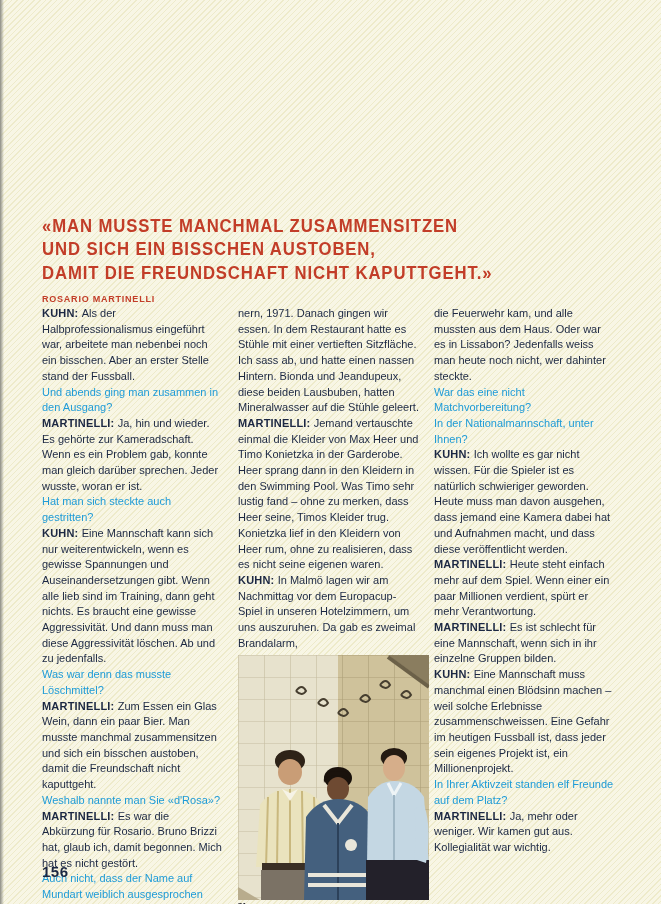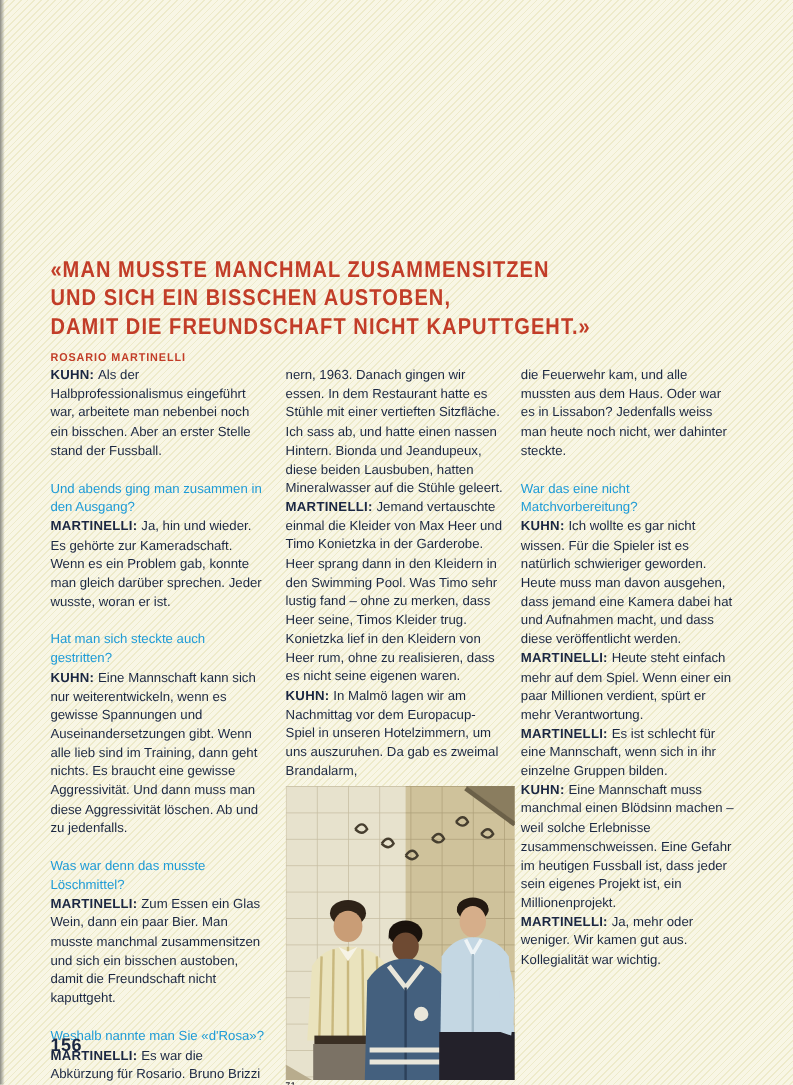--- a/index.html
+++ b/index.html
@@ -35,21 +35,21 @@
   
   .columns{
     position:absolute;left:42px;top:306px;width:574px;
     display:flex;gap:15px;align-items:flex-start;
   }
   .col{width:181px;flex:0 0 181px;}
   .col p{
     margin:0;font-size:11px;line-height:15.7px;
     color:#1b2742;text-align:left;
   }
-  .col p.question{color:#1e9bd7;margin-top:16px;}
+  .col p.question{color:#1e9bd7;}
   .col p strong{font-weight:700;letter-spacing:0.2px;}
   
   .photo-figure{margin:4px 0 0 0;width:191px;}
   .photo-figure svg{display:block;}
   .photo-caption{
     font-size:7px;font-weight:700;color:#2a2a33;margin-top:2px;
     letter-spacing:0.5px;
   }
   
   .page-number{
@@ -79,21 +79,21 @@
         <p><strong>KUHN: </strong>Eine Mannschaft kann sich nur weiterentwickeln, wenn es gewisse Spannungen und Auseinandersetzungen gibt. Wenn alle lieb sind im Training, dann geht nichts. Es braucht eine gewisse Aggressivität. Und dann muss man diese Aggressivität löschen. Ab und zu jedenfalls.</p>
         <p class="question">Was war denn das musste Löschmittel?</p>
         <p><strong>MARTINELLI: </strong>Zum Essen ein Glas Wein, dann ein paar Bier. Man musste manchmal zusammensitzen und sich ein bisschen austoben, damit die Freundschaft nicht kaputtgeht.</p>
         <p class="question">Weshalb nannte man Sie «d'Rosa»?</p>
         <p><strong>MARTINELLI: </strong>Es war die Abkürzung für Rosario. Bruno Brizzi hat, glaub ich, damit begonnen. Mich hat es nicht gestört.</p>
         <p class="question">Auch nicht, dass der Name auf Mundart weiblich ausgesprochen wurde und wird: «d'Rosa»?</p>
       </div>
   </div>
   <div class="col">
     <div>
-        <p>nern, 1963. Danach gingen wir essen. In dem Restaurant hatte es Stühle mit einer vertieften Sitzfläche. Ich sass ab, und hatte einen nassen Hintern. Bionda und Jeandupeux, diese beiden Lausbuben, hatten Mineralwasser auf die Stühle geleert.</p>
+        <p>nern, 1971. Danach gingen wir essen. In dem Restaurant hatte es Stühle mit einer vertieften Sitzfläche. Ich sass ab, und hatte einen nassen Hintern. Bionda und Jeandupeux, diese beiden Lausbuben, hatten Mineralwasser auf die Stühle geleert.</p>
         <p><strong>MARTINELLI: </strong>Jemand vertauschte einmal die Kleider von Max Heer und Timo Konietzka in der Garderobe. Heer sprang dann in den Kleidern in den Swimming Pool. Was Timo sehr lustig fand – ohne zu merken, dass Heer seine, Timos Kleider trug. Konietzka lief in den Kleidern von Heer rum, ohne zu realisieren, dass es nicht seine eigenen waren.</p>
         <p><strong>KUHN: </strong>In Malmö lagen wir am Nachmittag vor dem Europacup-Spiel in unseren Hotelzimmern, um uns auszuruhen. Da gab es zweimal Brandalarm,</p>
       </div>
     <figure class="photo-figure">
       <svg width="191" height="245" viewBox="0 0 191 245">
         <defs>
           <pattern id="tilesL" width="26" height="22" patternUnits="userSpaceOnUse">
             <rect width="26" height="22" fill="#e7e2cd"></rect>
             <path d="M0 0 H26 M0 0 V22" stroke="#c6bda1" stroke-width="1.2"></path>
           </pattern>
@@ -160,22 +160,24 @@
 
         <polygon points="0,232 22,245 0,245" fill="#b8ac8d"></polygon>
       </svg>
       <figcaption class="photo-caption">71</figcaption>
     </figure>
   </div>
   <div class="col">
     <div>
         <p>die Feuerwehr kam, und alle mussten aus dem Haus. Oder war es in Lissabon? Jedenfalls weiss man heute noch nicht, wer dahinter steckte.</p>
         <p class="question">War das eine nicht Matchvorbereitung?</p>
+        <p class="question">In der Nationalmannschaft, unter Ihnen?</p>
         <p><strong>KUHN: </strong>Ich wollte es gar nicht wissen. Für die Spieler ist es natürlich schwieriger geworden. Heute muss man davon ausgehen, dass jemand eine Kamera dabei hat und Aufnahmen macht, und dass diese veröffentlicht werden.</p>
         <p><strong>MARTINELLI: </strong>Heute steht einfach mehr auf dem Spiel. Wenn einer ein paar Millionen verdient, spürt er mehr Verantwortung.</p>
         <p><strong>MARTINELLI: </strong>Es ist schlecht für eine Mannschaft, wenn sich in ihr einzelne Gruppen bilden.</p>
         <p><strong>KUHN: </strong>Eine Mannschaft muss manchmal einen Blödsinn machen – weil solche Erlebnisse zusammenschweissen. Eine Gefahr im heutigen Fussball ist, dass jeder sein eigenes Projekt ist, ein Millionenprojekt.</p>
+        <p class="question">In Ihrer Aktivzeit standen elf Freunde auf dem Platz?</p>
         <p><strong>MARTINELLI: </strong>Ja, mehr oder weniger. Wir kamen gut aus. Kollegialität war wichtig.</p>
       </div>
   </div>
 </div>
 
 <div class="page-number">156</div>
 
 </body></html>

